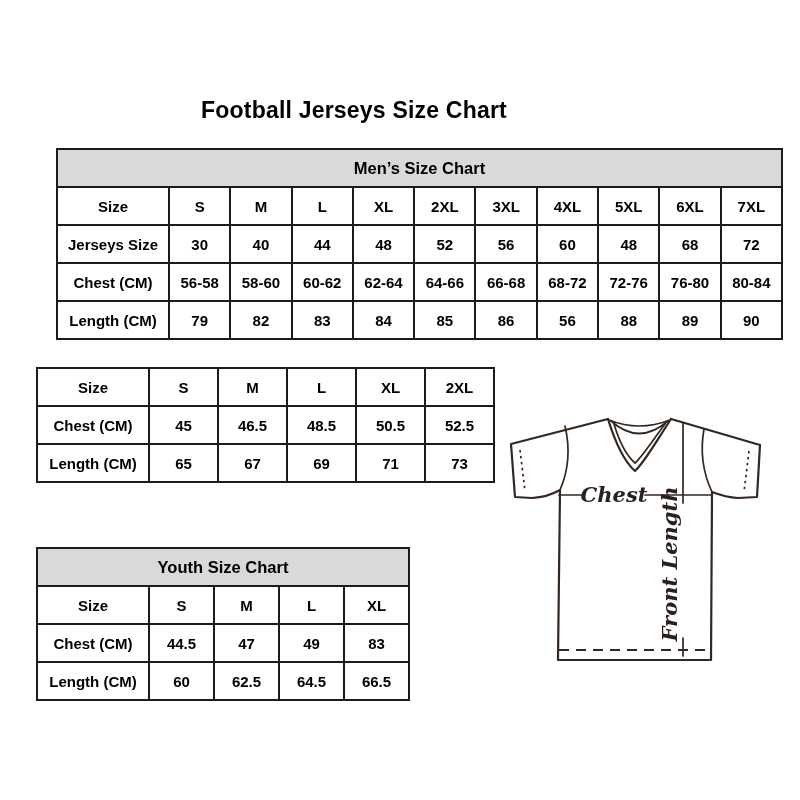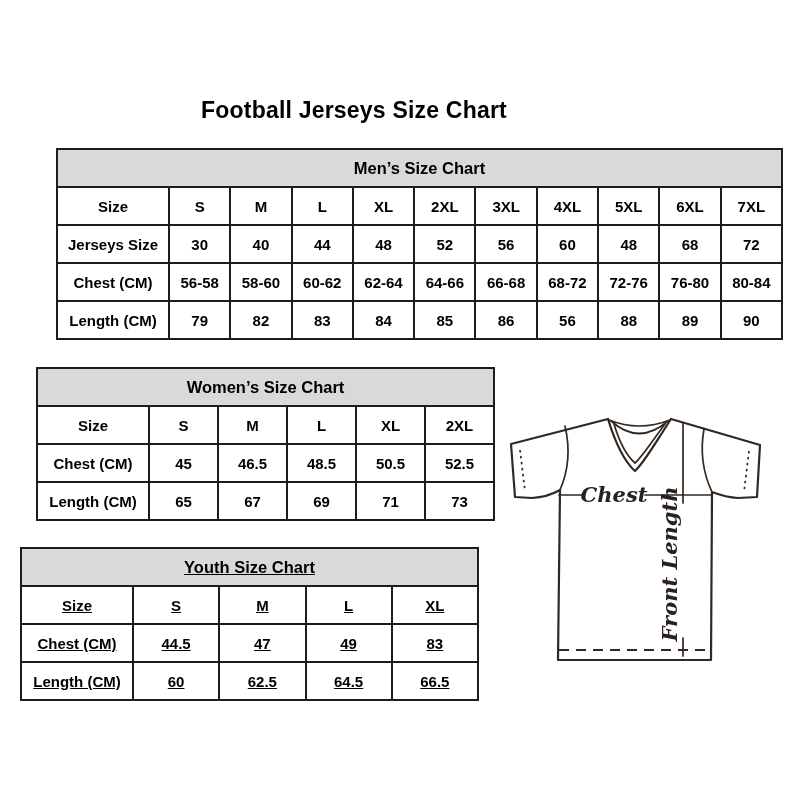--- a/index.html
+++ b/index.html
@@ -15,21 +15,21 @@
     text-align:center; font-size:23px; font-weight:bold; color:#000000;
     letter-spacing:0.2px;
   }
 
   table.size-table {
     position:absolute; border-collapse:collapse; table-layout:fixed;
     background:#ffffff;
   }
   #mens-table   { left:36px; top:148px; width:727px;margin-left:20px; }
   #womens-table { left:36px; top:367px; width:459px; }
-  #youth-table  { left:20px; top:547px; width:459px;text-decoration:underline; }
+  #youth-table  { left:36px; top:547px; width:374px; }
 
   table.size-table th, table.size-table td {
     border:2px solid #1c1c1c;
     text-align:center; vertical-align:middle;
     font-weight:bold; font-size:15px; color:#000000;
     padding:0; height:36px; overflow:hidden; white-space:nowrap;
   }
   table.size-table th.tbl-title {
     background:#d9d9d9; font-size:16.5px; height:36px;
   }
@@ -130,23 +130,20 @@
       <colgroup>
         <col class="label-col">
         <col>
         <col>
         <col>
         <col>
         <col>
       </colgroup>
       <tbody>
         <tr>
-          <th colspan="6" class="tbl-title">Women’s Size Chart</th>
-        </tr>
-        <tr>
           <th class="row-label">Size</th>
           <td>S</td>
           <td>M</td>
           <td>L</td>
           <td>XL</td>
           <td>2XL</td>
         </tr>
         <tr>
           <th class="row-label">Chest (CM)</th>
           <td>45</td>

